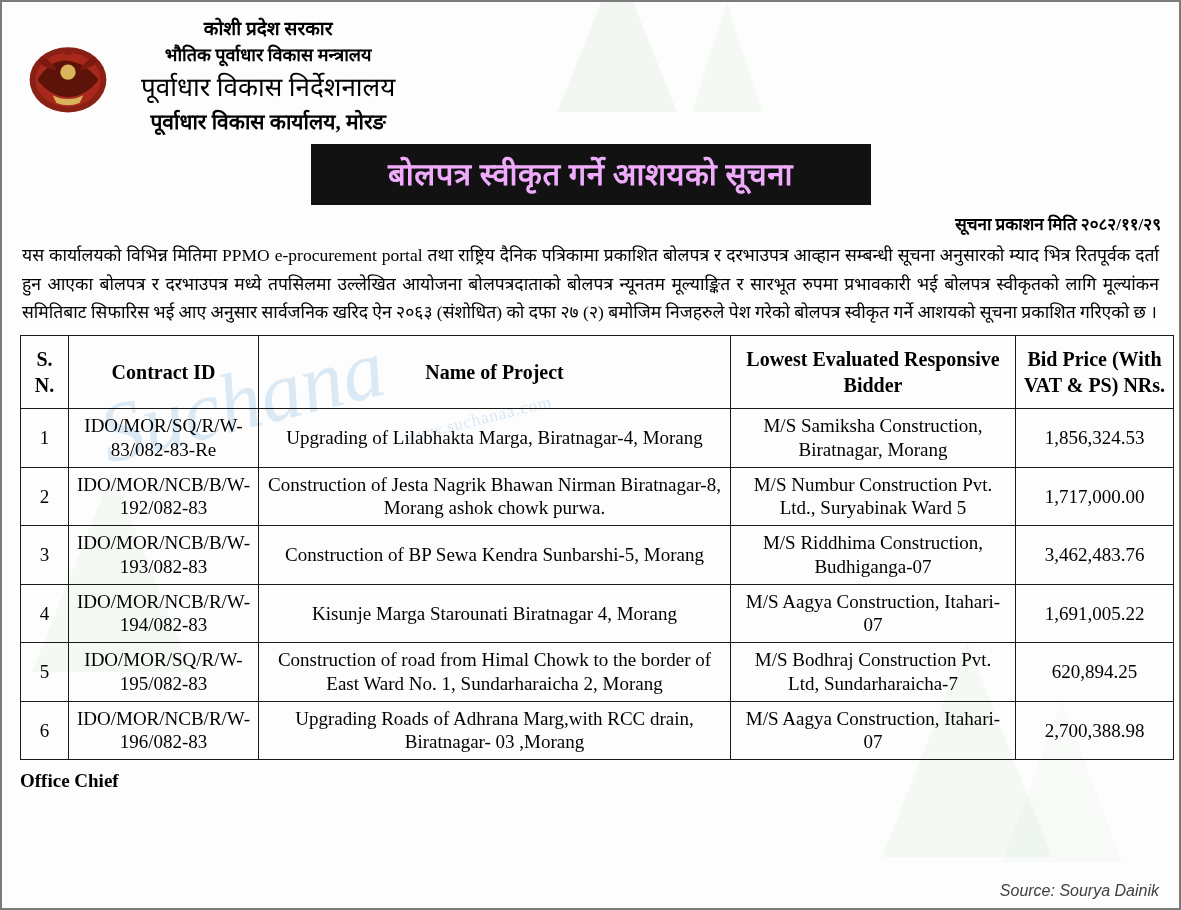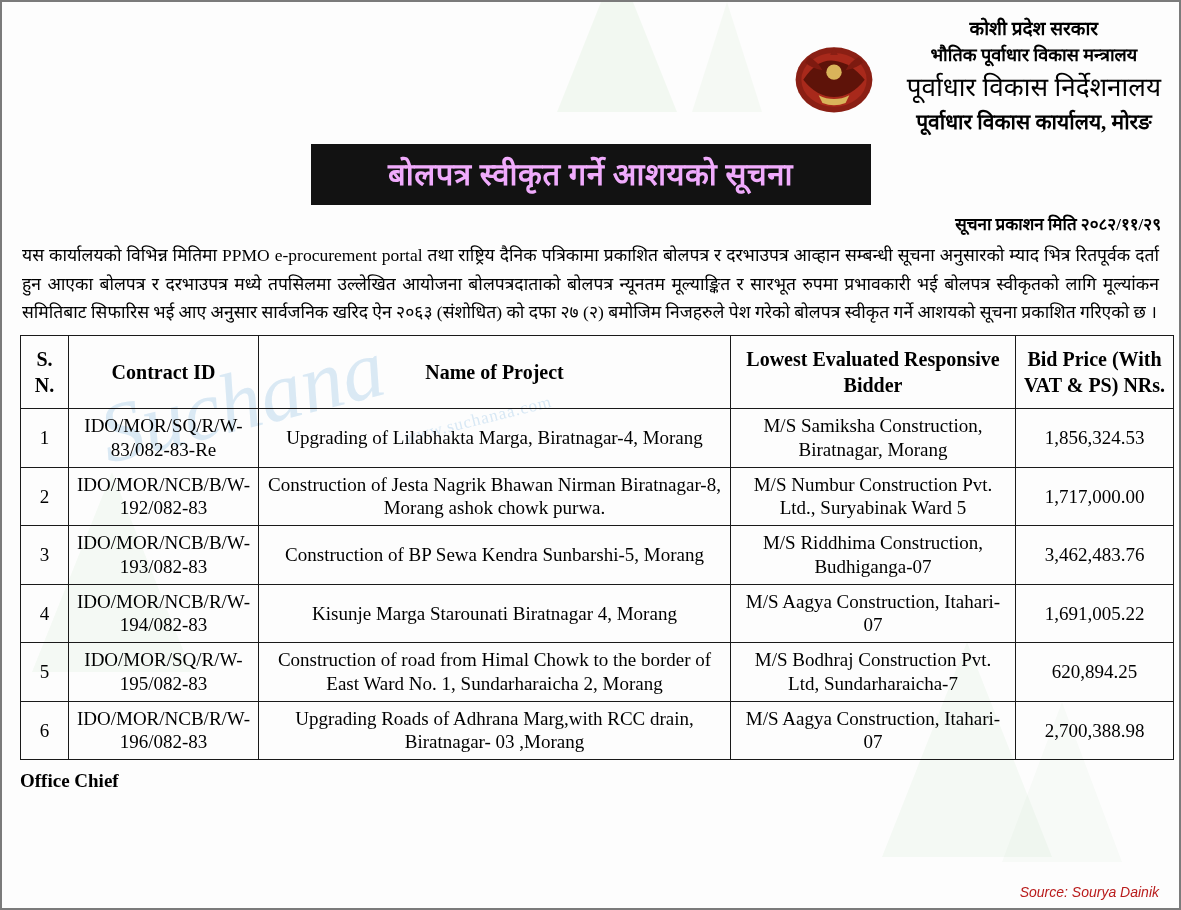--- a/index.html
+++ b/index.html
@@ -94,21 +94,21 @@
     white-space: nowrap;
   }
   .content {
     position: relative;
     z-index: 3;
     padding: 10px 18px 0 18px;
   }
   .header {
     display: flex;
     align-items: flex-start;
-    justify-content: flex-end;
+    justify-content: flex-start;
     gap: 25px;
   }
   .emblem {
     width: 96px;
     height: 96px;
     margin-top: 16px;
     flex: none;
   }
   .header-text {
     text-align: center;
@@ -190,24 +190,24 @@
     text-align: left;
     font-size: 19px;
     font-weight: bold;
     margin-top: 10px;
     padding-right: 6px;
   }
   .source {
     position: absolute;
     right: 20px;
     bottom: 8px;
-    font-size: 14px;
+    font-size: 16px;
     font-style: italic;
     font-family: "Liberation Sans", sans-serif;
-    color: #b91c1c;
+    color: #404040;
     z-index: 4;
   }
 </style>
 </head>
 <body>
 
 <div class="page">
 
   <div class="wm-shape wm-1"></div>
   <div class="wm-shape wm-2"></div>

